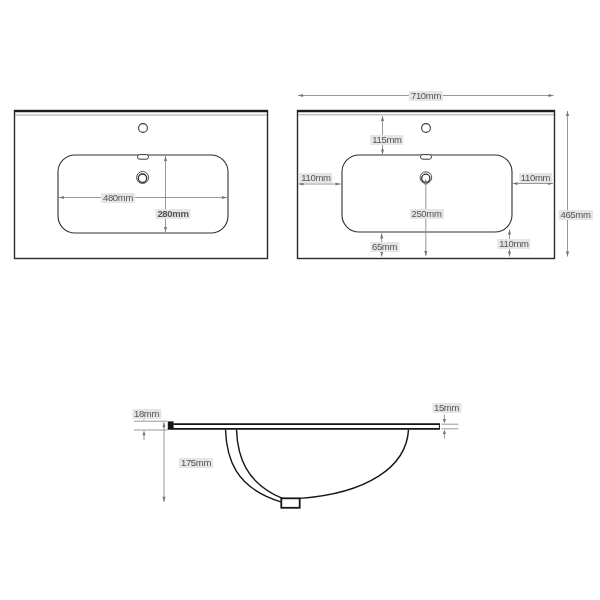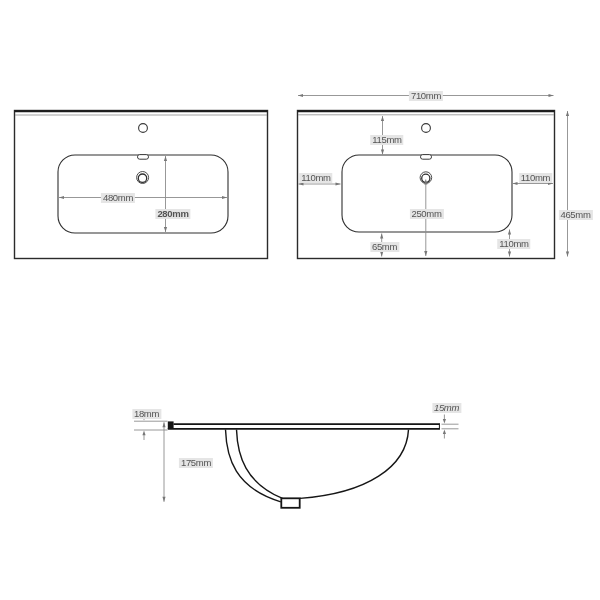--- a/index.html
+++ b/index.html
@@ -120,16 +120,16 @@
 <div class="label" style="left:426px;top:95.5px;">710mm</div>
 <div class="label" style="left:575.5px;top:179px;margin-top:36px;">465mm</div>
 <div class="label" style="left:387px;top:140px;">115mm</div>
 <div class="label" style="left:316px;top:177.5px;">110mm</div>
 <div class="label" style="left:535.5px;top:178px;">110mm</div>
 <div class="label" style="left:426.5px;top:214px;text-align:right;">250mm</div>
 <div class="label" style="left:384.5px;top:247px;">65mm</div>
 <div class="label" style="left:514px;top:243.5px;">110mm</div>
 
 <div class="label" style="left:146.5px;top:390px;margin-top:24px;">18mm</div>
-<div class="label" style="left:446.5px;top:408px;font-style:italic;">15mm</div>
+<div class="label" style="left:446.5px;top:408px;">15mm</div>
 <div class="label" style="left:170px;top:463px;margin-left:26px;">175mm</div>
 
 </div>
 
 </body></html>

